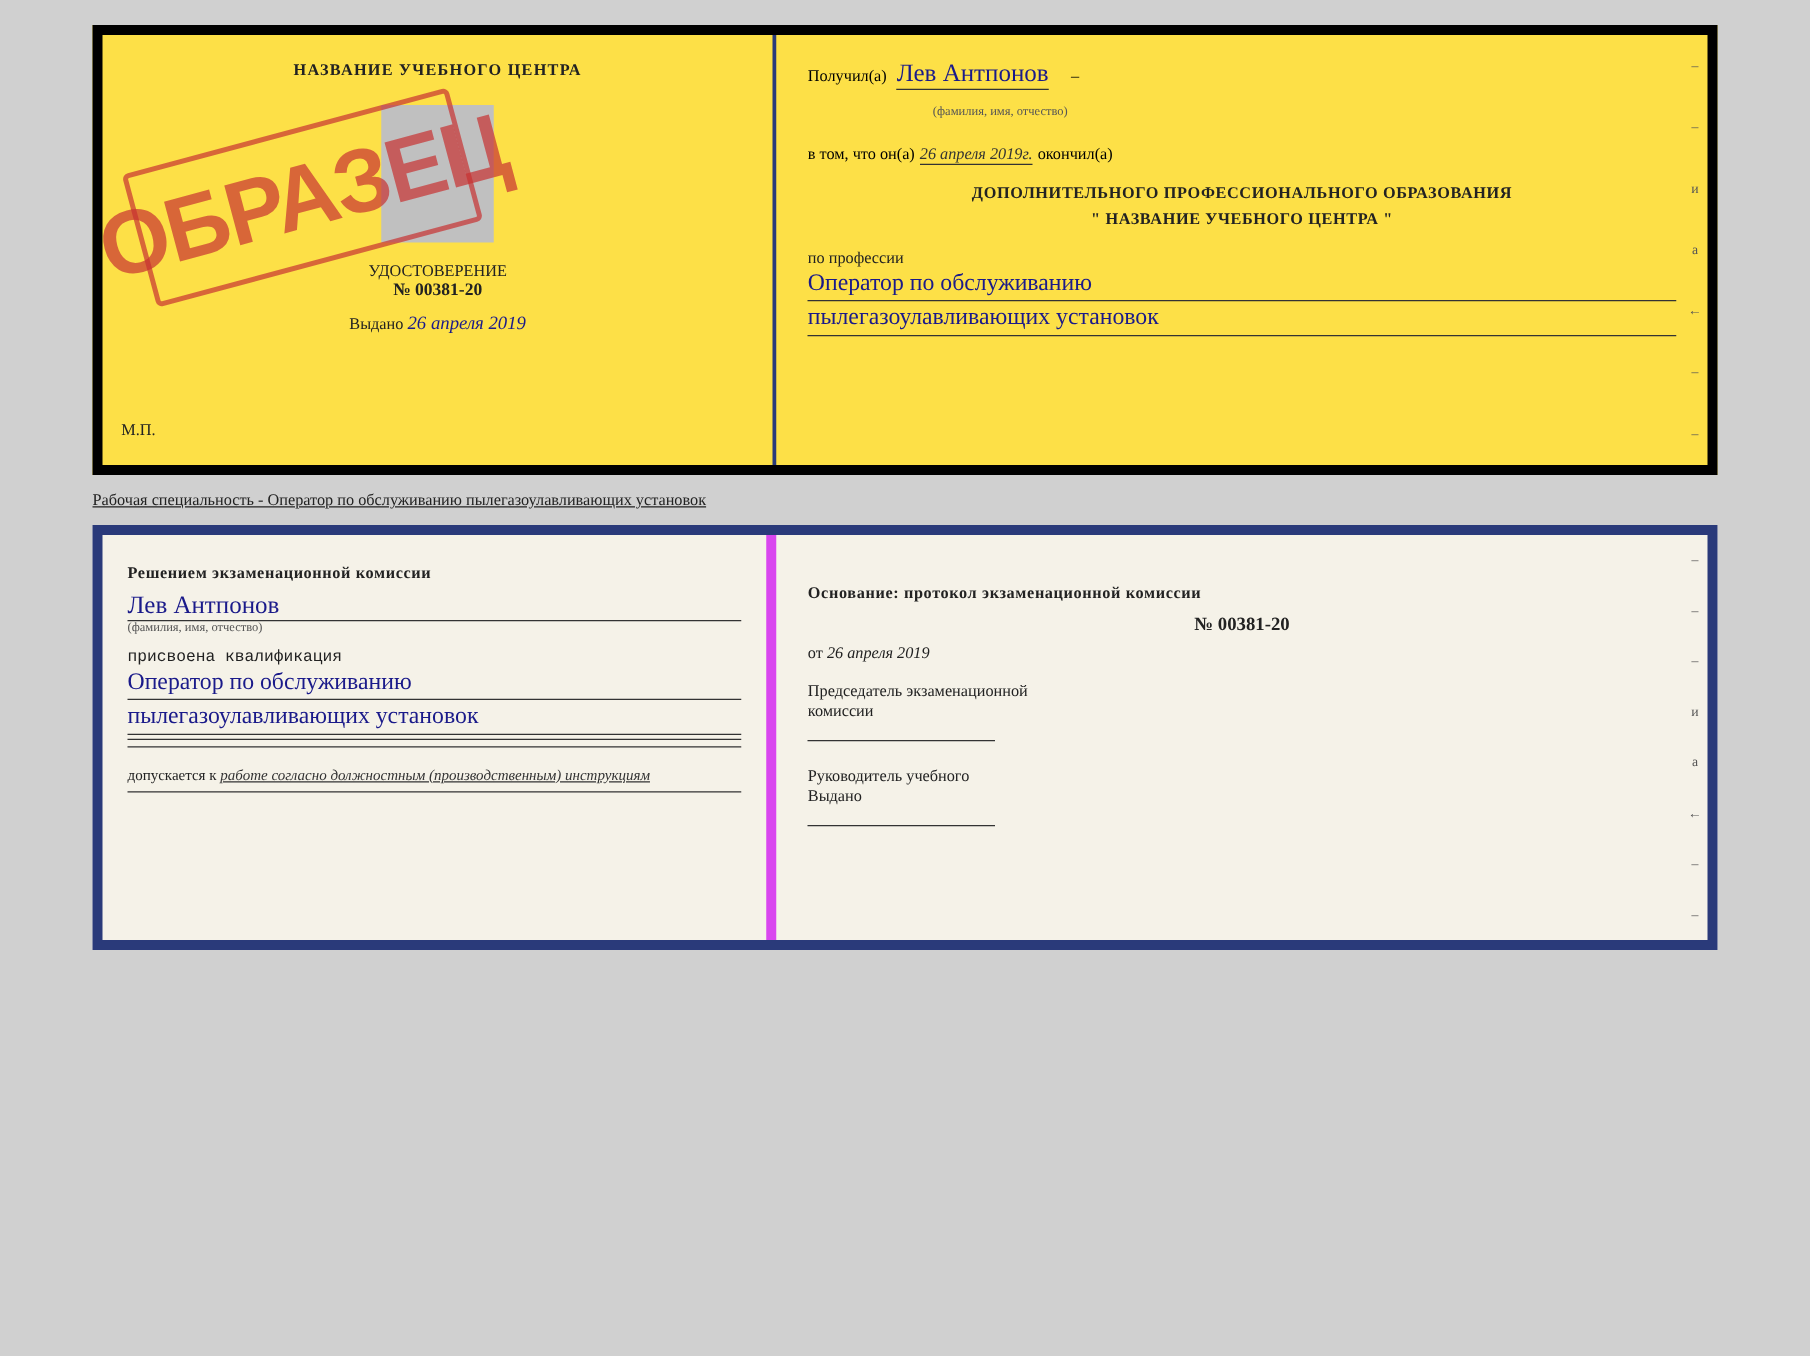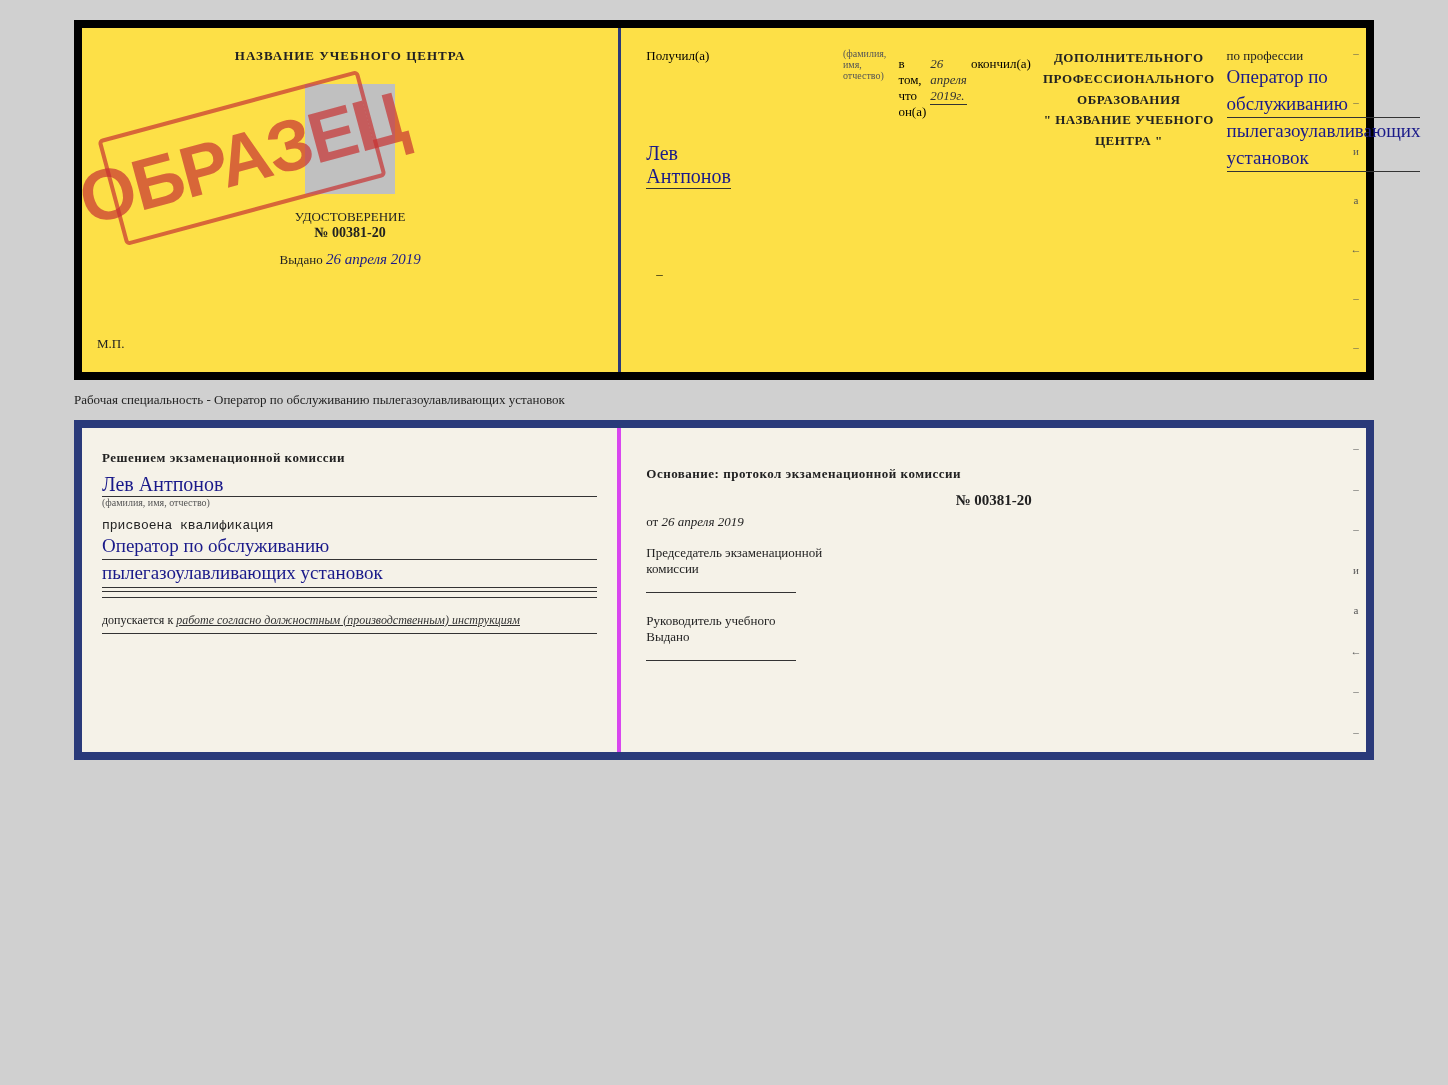--- a/index.html
+++ b/index.html
@@ -40,21 +40,21 @@
       display: flex;
       flex-direction: column;
       align-items: center;
     }
 
     .cert-right {
       width: 58%;
       padding: 20px 25px;
       position: relative;
       display: flex;
-      flex-direction: row;
+      flex-direction: column;
       gap: 12px;
     }
 
     .school-name {
       font-size: 13px;
       font-weight: bold;
       text-align: center;
       letter-spacing: 1px;
       color: #222;
       margin-bottom: 10px;
@@ -180,35 +180,36 @@
       font-size: 11px;
       color: #555;
     }
 
     
     .middle-label {
       font-size: 13px;
       color: #222;
       align-self: flex-start;
       padding: 2px 0;
+      text-decoration: underline;
     }
 
     
     .certificate-bottom {
       display: flex;
       width: 100%;
       background: #f5f2e8;
       border: 8px solid #2a3a7a;
       position: relative;
       min-height: 340px;
     }
 
     .bottom-left {
       width: 42%;
-      border-right: 4px solid #d946ef;
+      border-right: 8px solid #d946ef;
       padding: 20px 20px;
       position: relative;
     }
 
     .bottom-right {
       width: 58%;
       padding: 36px 25px;
       position: relative;
     }
 

